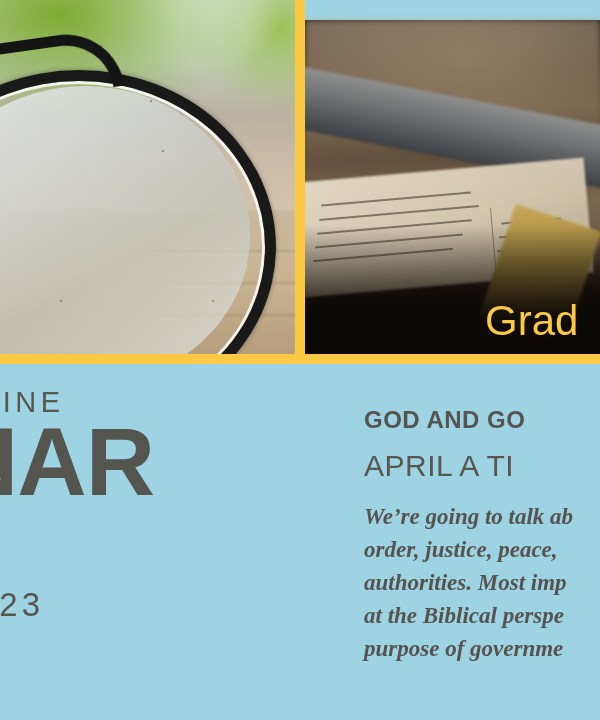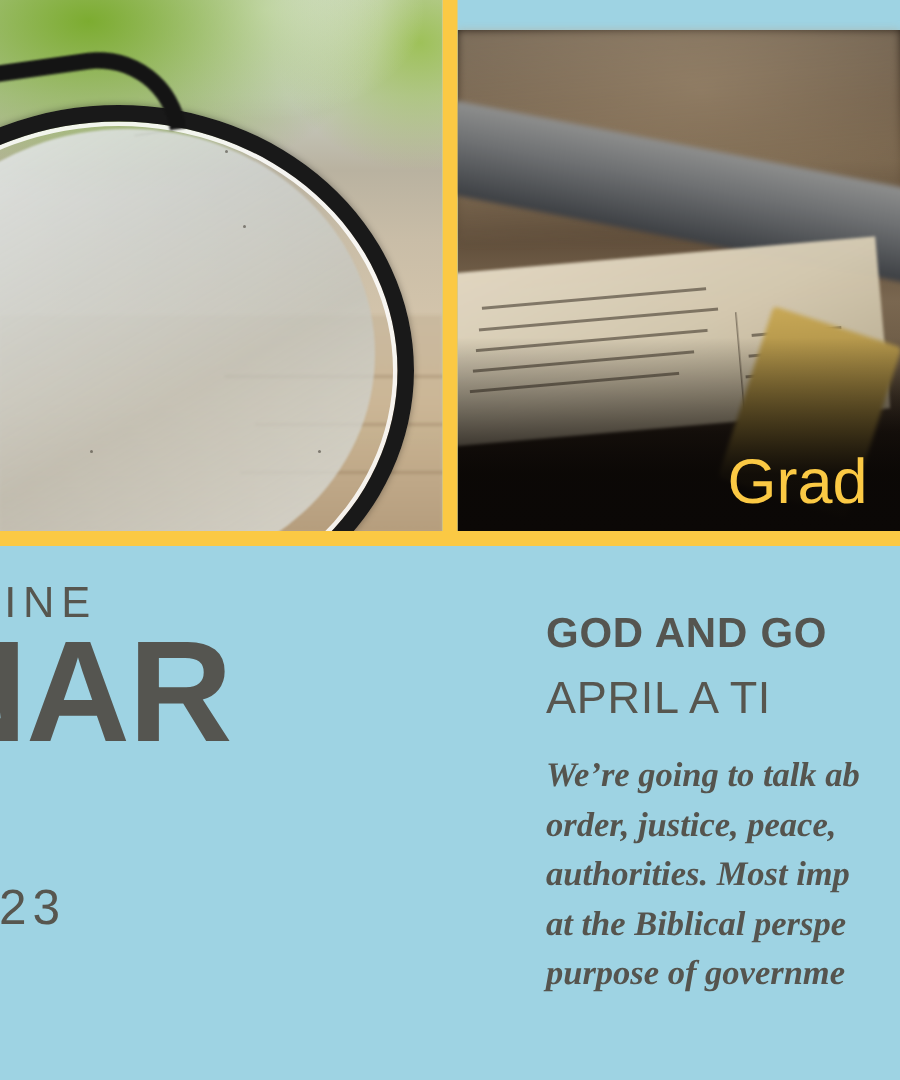--- a/index.html
+++ b/index.html
@@ -82,21 +82,21 @@
   .col-right{position:absolute;left:305px;top:0;width:295px;height:356px;overflow:hidden;}
 
   .eyebrow{position:absolute;left:-118px;top:22px;white-space:nowrap;
     color:#57564f;font-size:29px;font-weight:400;letter-spacing:4.5px;}
   .headline{position:absolute;left:-145px;top:52px;white-space:nowrap;
     color:#555550;font-size:96px;font-weight:bold;letter-spacing:-1px;line-height:.95;}
   .date-line{position:absolute;left:-128px;top:222px;white-space:nowrap;
     color:#57564f;font-size:33px;font-weight:400;letter-spacing:4px;}
 
   .topic-title{position:absolute;left:59px;top:42px;white-space:nowrap;
-    color:#555550;font-size:28px;font-weight:bold;letter-spacing:.5px;}
+    color:#555550;font-size:24px;font-weight:bold;letter-spacing:.5px;}
   .topic-sub{position:absolute;left:59px;top:85px;white-space:nowrap;
     color:#57564f;font-size:30px;font-weight:400;letter-spacing:.5px;}
   .blurb{position:absolute;left:59px;top:136px;width:700px;
     color:#55544e;font-size:23px;font-weight:bold;font-style:italic;line-height:33px;
     font-family:"Liberation Serif", serif;}
   .blurb span{display:block;white-space:nowrap;}
 </style>
 </head>
 <body>
 

